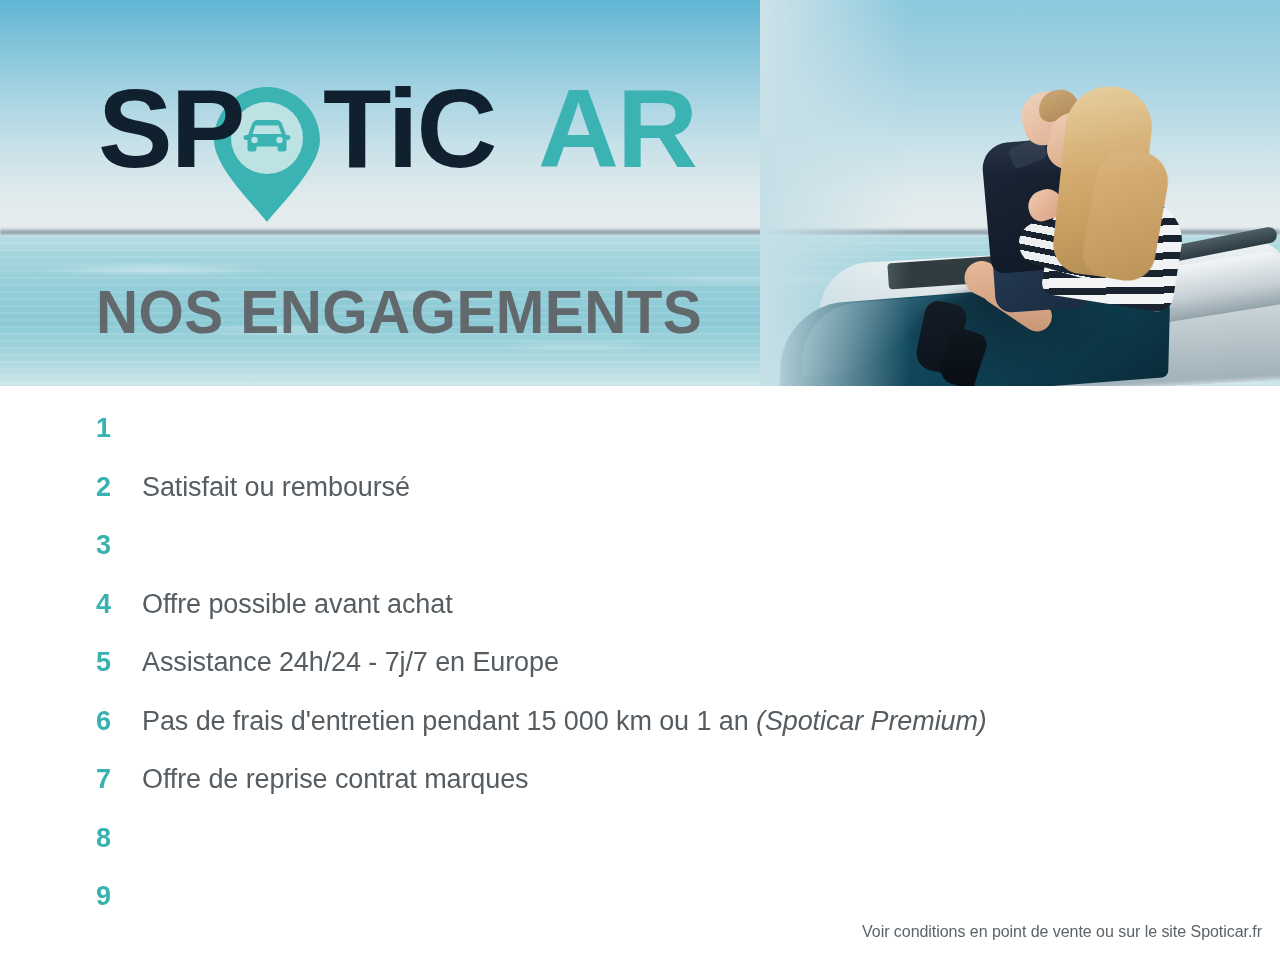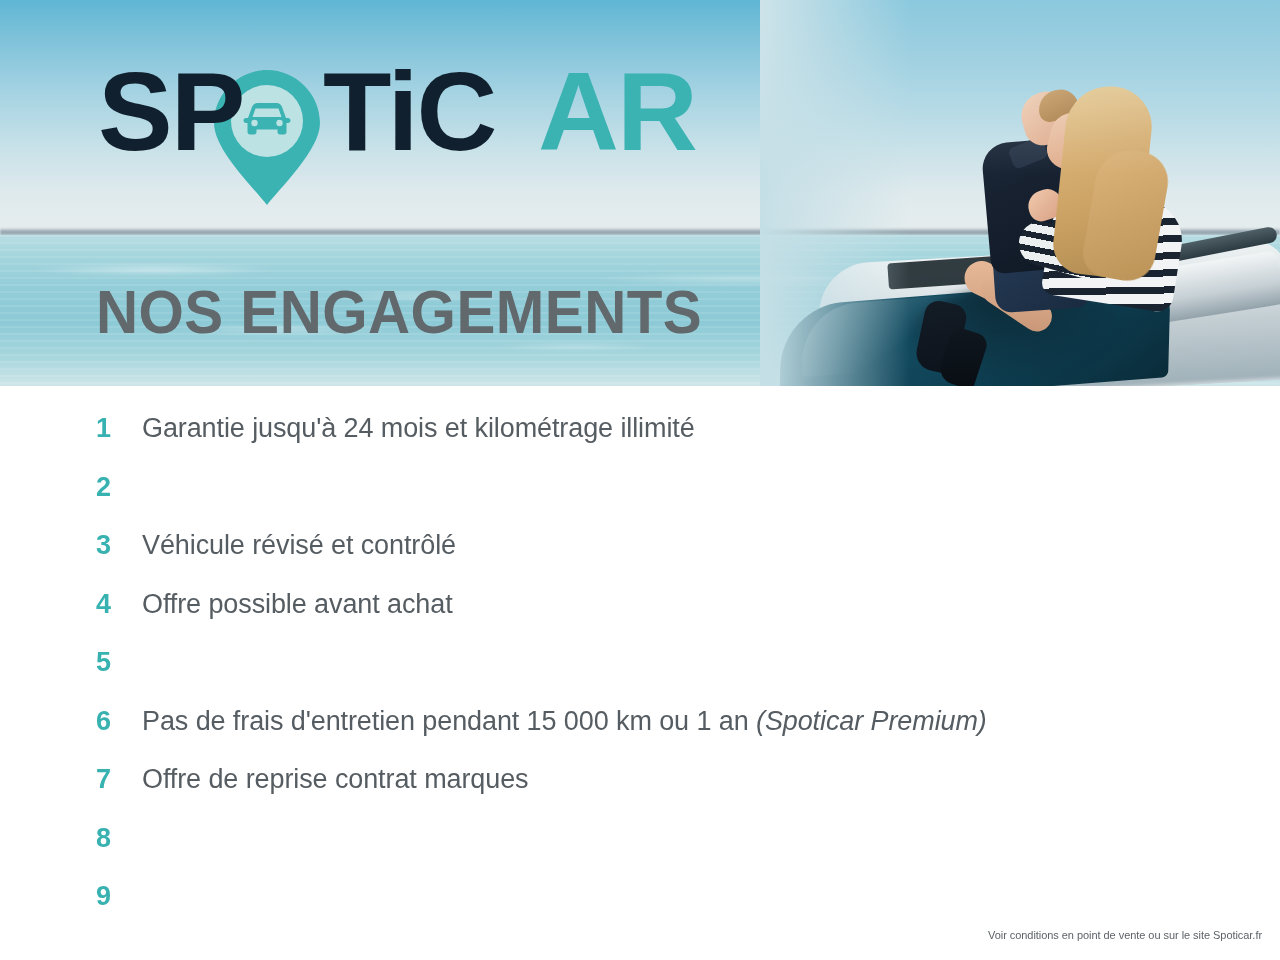--- a/index.html
+++ b/index.html
@@ -315,21 +315,21 @@
     left: 0; top: 0;
     width: 520px; height: 250px;
     background: linear-gradient(to bottom, rgba(223,236,240,0.35), rgba(223,236,240,0) 70%);
     pointer-events: none;
   }
 
   
   .logo {
     position: absolute;
     left: 98px;
-    top: 38px;
+    top: 55px;
     width: 660px;
     height: 170px;
   }
   .logo svg { display: block; }
 
   
   .headline {
     position: absolute;
     left: 96px;
     top: 281px;
@@ -372,21 +372,21 @@
     letter-spacing: -0.1px;
   }
   .row-text em {
   }
 
   
   .footnote {
     position: absolute;
     right: 18px;
     bottom: 19px;
-    font-size: 11px;
+    font-size: 16px;
     color: #5c6368;
     letter-spacing: -0.05px;
     white-space: nowrap;
   }
 </style>
 </head>
 <body>
 
 <div class="poster">
 
@@ -449,39 +449,39 @@
       </svg>
     </div>
 
     <div class="headline">NOS ENGAGEMENTS</div>
   </div>
 
   <div class="list">
 
     <div class="row">
       <span class="row-num">1</span>
-      <span class="row-text"><span>Garantie jusqu'à 24 mois et kilométrage illimité</span></span>
     </div>
 
     <div class="row">
       <span class="row-num">2</span>
+      <span class="row-text"><span>Satisfait ou remboursé</span></span>
     </div>
 
     <div class="row">
       <span class="row-num">3</span>
-      <span class="row-text"><span>Véhicule révisé et contrôlé</span></span>
     </div>
 
     <div class="row">
       <span class="row-num">4</span>
       <span class="row-text"><span>Offre possible avant achat</span></span>
     </div>
 
     <div class="row">
       <span class="row-num">5</span>
+      <span class="row-text"><span>Assistance 24h/24 - 7j/7 en Europe</span></span>
     </div>
 
     <div class="row">
       <span class="row-num">6</span>
       <span class="row-text"><span>Pas de frais d'entretien pendant 15 000 km ou 1 an </span><em>(Spoticar Premium)</em></span>
     </div>
 
     <div class="row">
       <span class="row-num">7</span>
       <span class="row-text"><span>Offre de reprise contrat marques</span></span>

